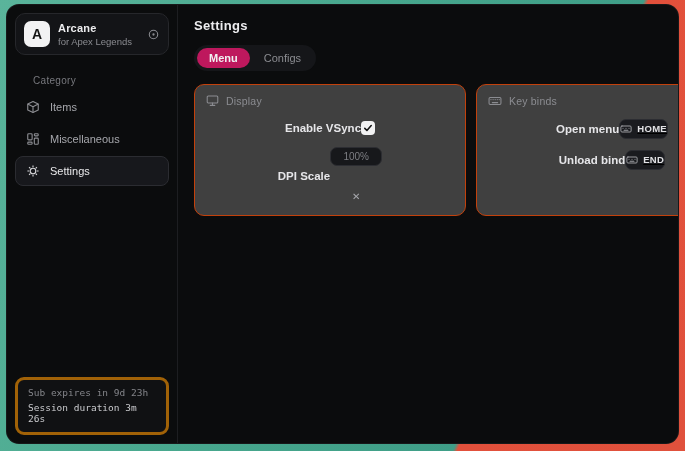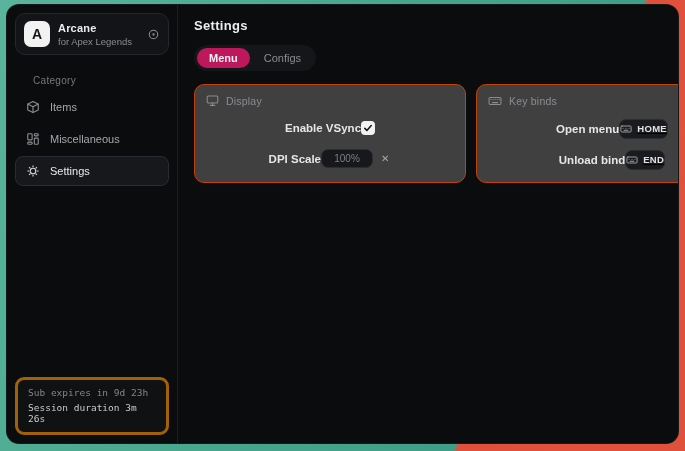--- a/index.html
+++ b/index.html
@@ -62,21 +62,21 @@
     border-radius:10px; padding:9px 11px 11px;
   }
   .card-header { display:flex; align-items:center; gap:7px; color:#8b8c91; margin-bottom:9px; }
   .card-title { font-size:10.5px; color:#8b8c91; letter-spacing:.2px; }
   .card-row { display:flex; align-items:center; justify-content:center; min-height:23px; margin-top:8px; }
   .row-label { font-size:11.5px; font-weight:600; color:#e6e6e9; }
   .checkbox {
     width:14px; height:14px; background:#f2f2f3; border-radius:4px;
     display:flex; align-items:center; justify-content:center; cursor:pointer;
   }
-  .dpi-control { display:flex; align-items:center; gap:6px; }
+  .dpi-control { display:flex; align-items:center; gap:24px;flex-direction:column; }
   .dpi-value {
     min-width:52px; text-align:center; padding:3px 10px;
     background:#17181b; border:1px solid #2c2d32; border-radius:7px;
     font-size:10px; color:#7e7f84;
   }
   .dpi-clear { color:#a7a8ad; font-size:10px; cursor:pointer; padding:2px; line-height:1; }
   .key-chip {
     display:flex; align-items:center; gap:5px; padding:3px 0;
     background:#1a1b1f; border:1px solid #2c2d32; border-radius:7px; cursor:pointer;text-decoration:underline;
   }

